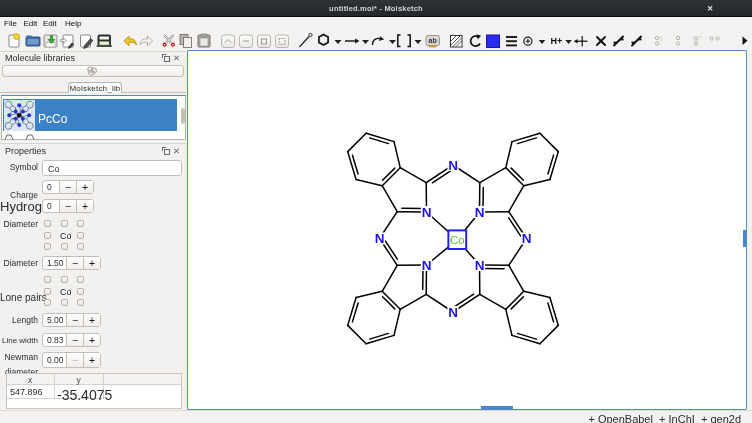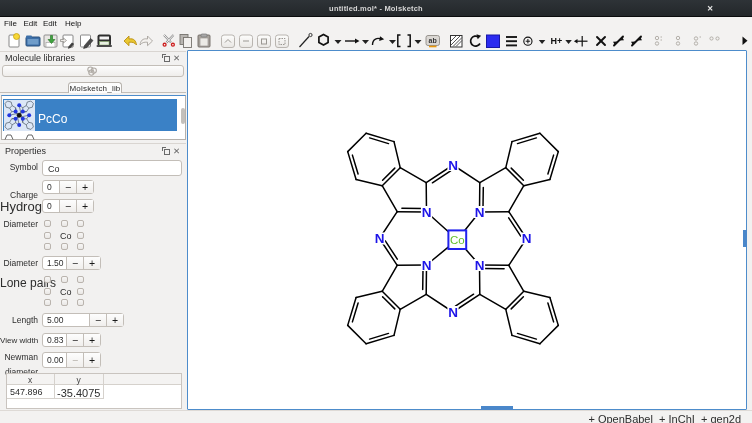--- a/index.html
+++ b/index.html
@@ -388,39 +388,39 @@
 <div class="cb" style="left:60.5px;top:243px"></div>
 <div class="cb" style="left:77px;top:243px"></div>
 
 <div class="lab" style="left:0;top:259px;width:38px">Diameter</div>
 <div class="spin" style="left:42px;top:256px;width:59px;height:14px">
     <div class="v">1.50</div>
     <div class="b">−</div>
     <div class="b">+</div>
   </div>
 
-<div class="lab" style="left:0;top:279px;width:38px;font-size:12px">Lone pairs</div>
+<div class="lab" style="left:0;top:293px;width:38px;font-size:10px">Lone pairs</div>
 <div class="cb" style="left:44px;top:276px"></div>
 <div class="cb" style="left:60.5px;top:276px"></div>
 <div class="cb" style="left:77px;top:276px"></div>
 <div class="cb" style="left:44px;top:287.5px"></div>
 <div class="abs" style="left:60px;top:287px;font-size:9px">Co</div>
 <div class="cb" style="left:77px;top:287.5px"></div>
 <div class="cb" style="left:44px;top:299px"></div>
 <div class="cb" style="left:60.5px;top:299px"></div>
 <div class="cb" style="left:77px;top:299px"></div>
 
 <div class="lab" style="left:0;top:316px;width:38px">Length</div>
-<div class="spin" style="left:42px;top:313px;width:82px;height:14px">
+<div class="spin" style="left:42px;top:313px;width:59px;height:14px">
     <div class="v">5.00</div>
     <div class="b">−</div>
     <div class="b">+</div>
   </div>
 
-<div class="lab" style="left:0;top:336px;width:38px;font-size:8px">View width</div>
+<div class="lab" style="left:0;top:336px;width:38px;font-size:8px">Line width</div>
 <div class="spin" style="left:42px;top:333px;width:59px;height:14px">
     <div class="v">0.83</div>
     <div class="b">−</div>
     <div class="b">+</div>
   </div>
 
 <div class="lab" style="left:0;top:350px;width:38px;line-height:15px">Newman<br>diameter</div>
 <div class="spin" style="left:42px;top:352px;width:59px;height:16px">
     <div class="v">0.00</div>
     <div class="b" style="color:#b5b0aa">−</div>
@@ -430,16 +430,16 @@
 <div class="abs" style="left:5.5px;top:372.5px;width:176px;height:36px;background:#fff;border:1px solid #c9c4bf"></div>
 <div class="abs" style="left:6.5px;top:373.5px;width:174px;height:11px;background:#f4f3f2;border-bottom:1px solid #d5d1cc"></div>
 <div class="abs" style="left:53.5px;top:373.5px;width:1px;height:11px;background:#d5d1cc"></div>
 <div class="abs" style="left:103px;top:373.5px;width:1px;height:11px;background:#d5d1cc"></div>
 <div class="abs" style="left:6.5px;top:375px;width:47px;text-align:center;font-size:8.5px;color:#444">x</div>
 <div class="abs" style="left:54px;top:375px;width:49px;text-align:center;font-size:8.5px;color:#444">y</div>
 <div class="abs" style="left:53.5px;top:384.5px;width:1px;height:13px;background:#d5d1cc"></div>
 <div class="abs" style="left:103px;top:384.5px;width:1px;height:13px;background:#d5d1cc"></div>
 <div class="abs" style="left:6.5px;top:397.5px;width:97px;height:1px;background:#d5d1cc"></div>
 <div class="abs" style="left:10px;top:387px;font-size:9px">547.896</div>
-<div class="abs" style="left:57px;top:387px;font-size:11px">-35.4075</div>
+<div class="abs" style="left:57px;top:387px;font-size:14px">-35.4075</div>
 
 <div class="abs" style="left:0;top:410px;width:752px;height:13px;background:#f3f2f1;border-top:1px solid #dedad6"></div>
 <div class="abs" style="right:11px;top:413px;font-size:11px;color:#2d2d2d">+ OpenBabel&nbsp; + InChI&nbsp; + gen2d</div>
 
 </body></html>

